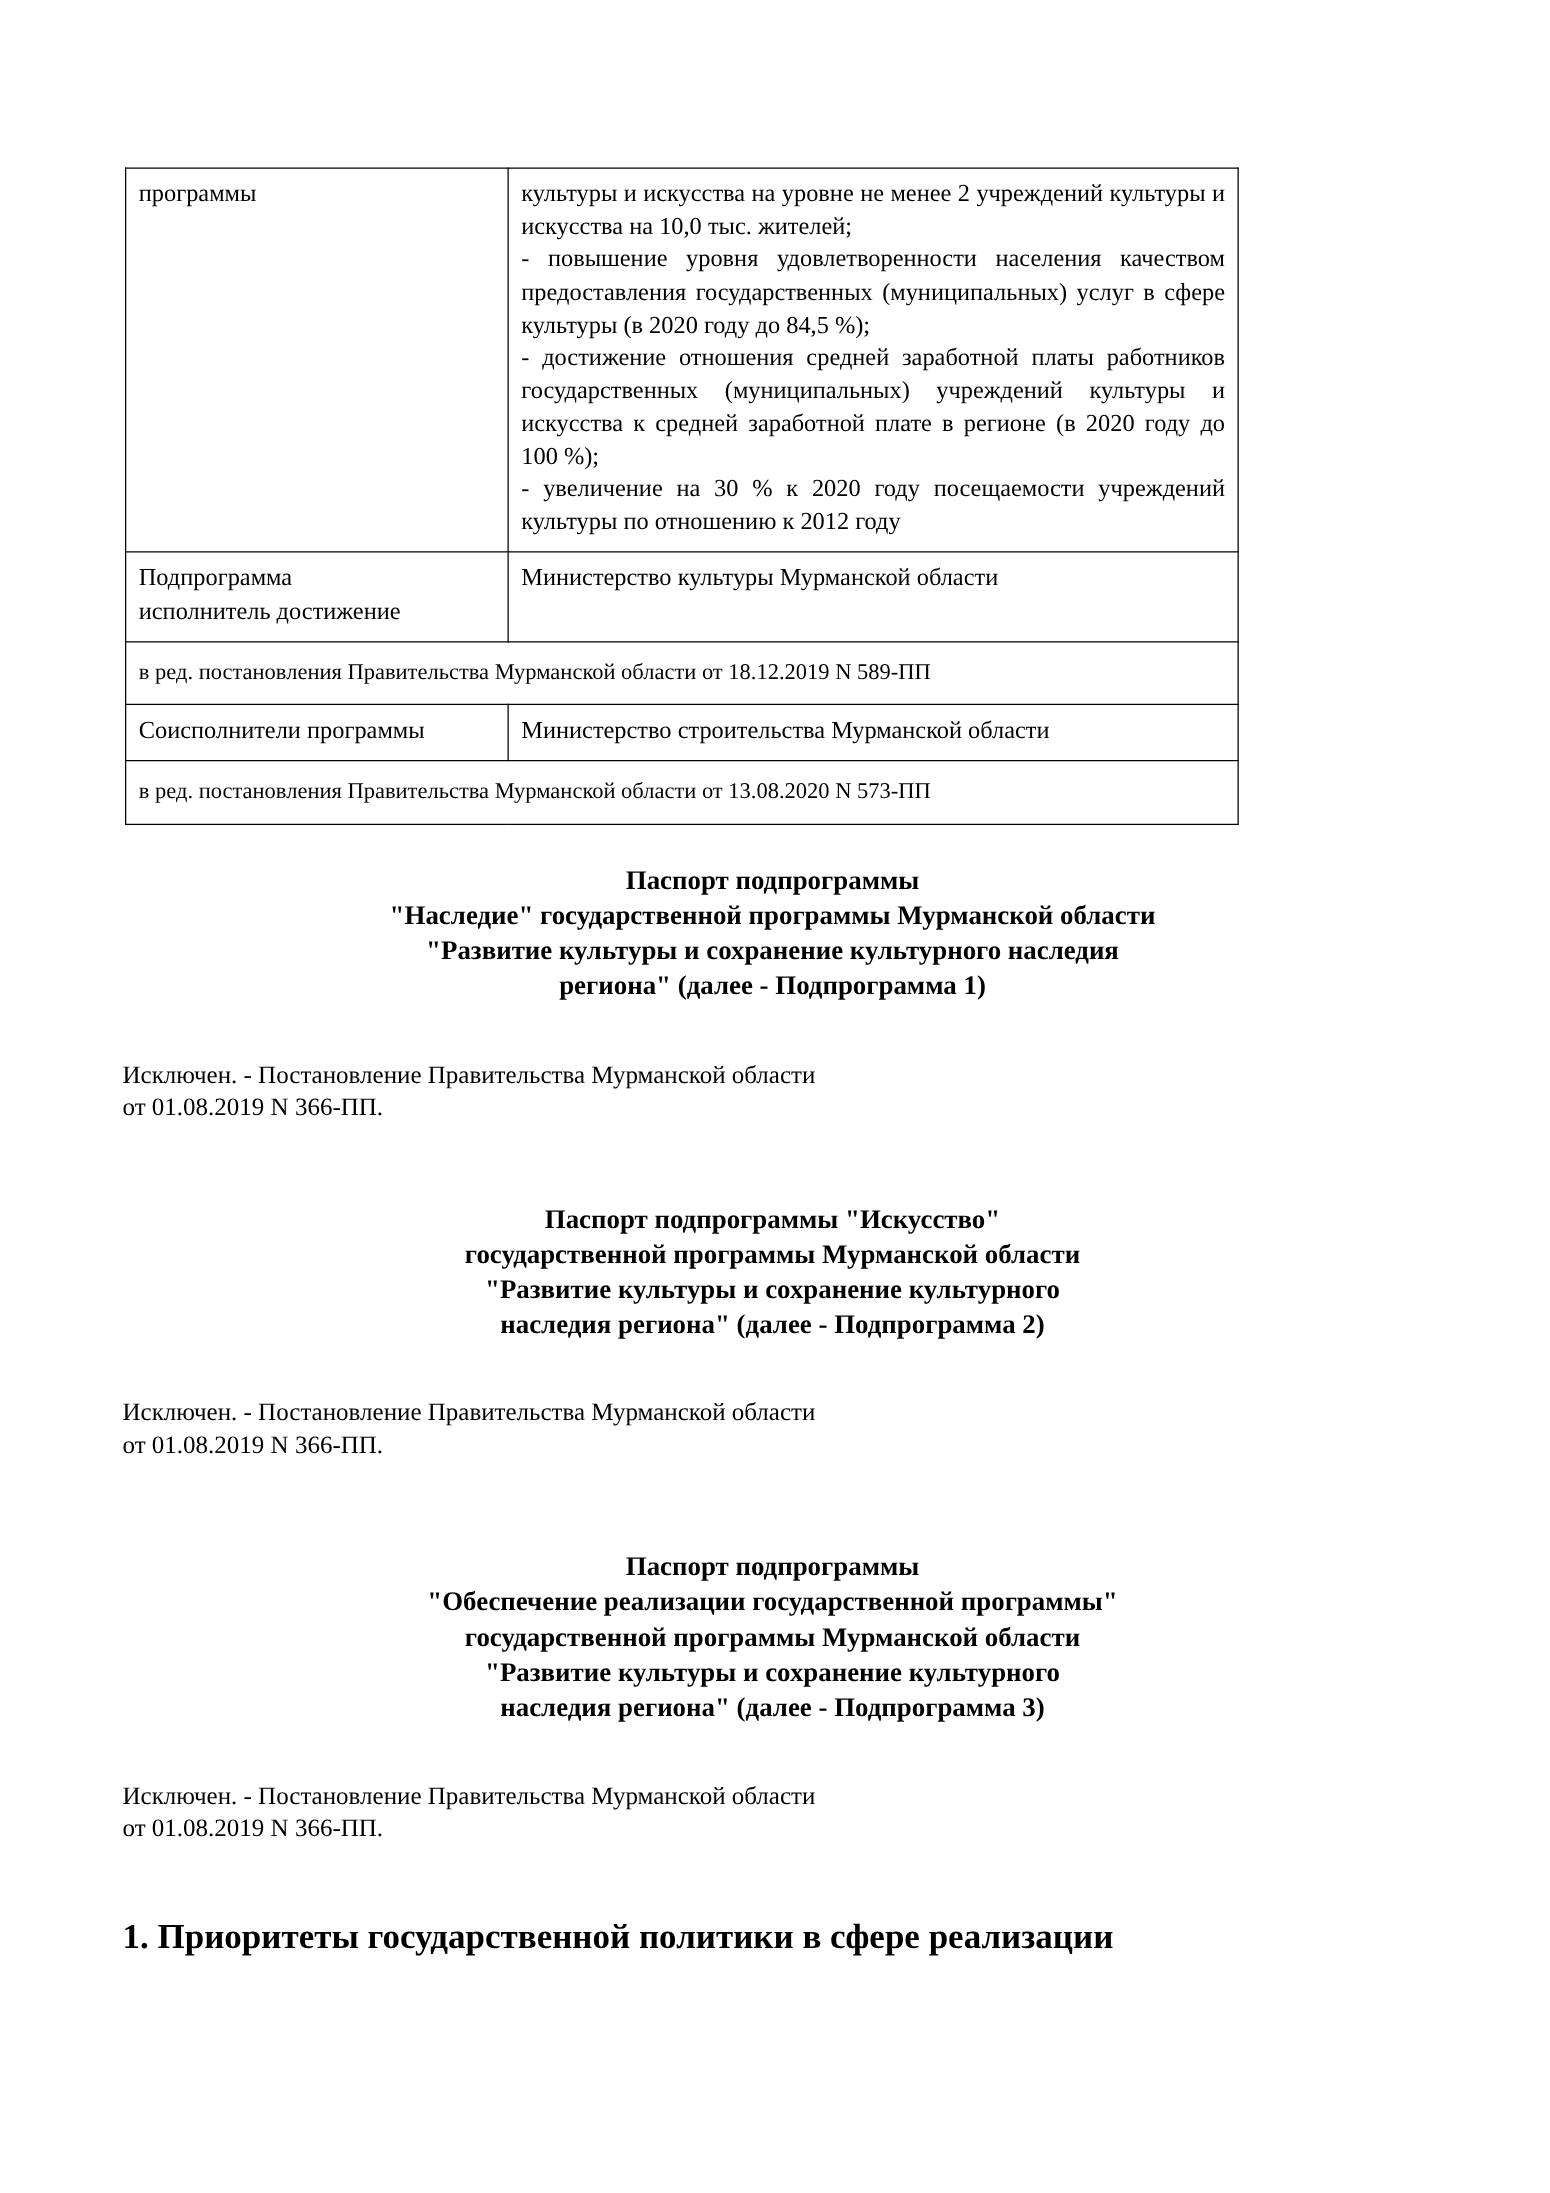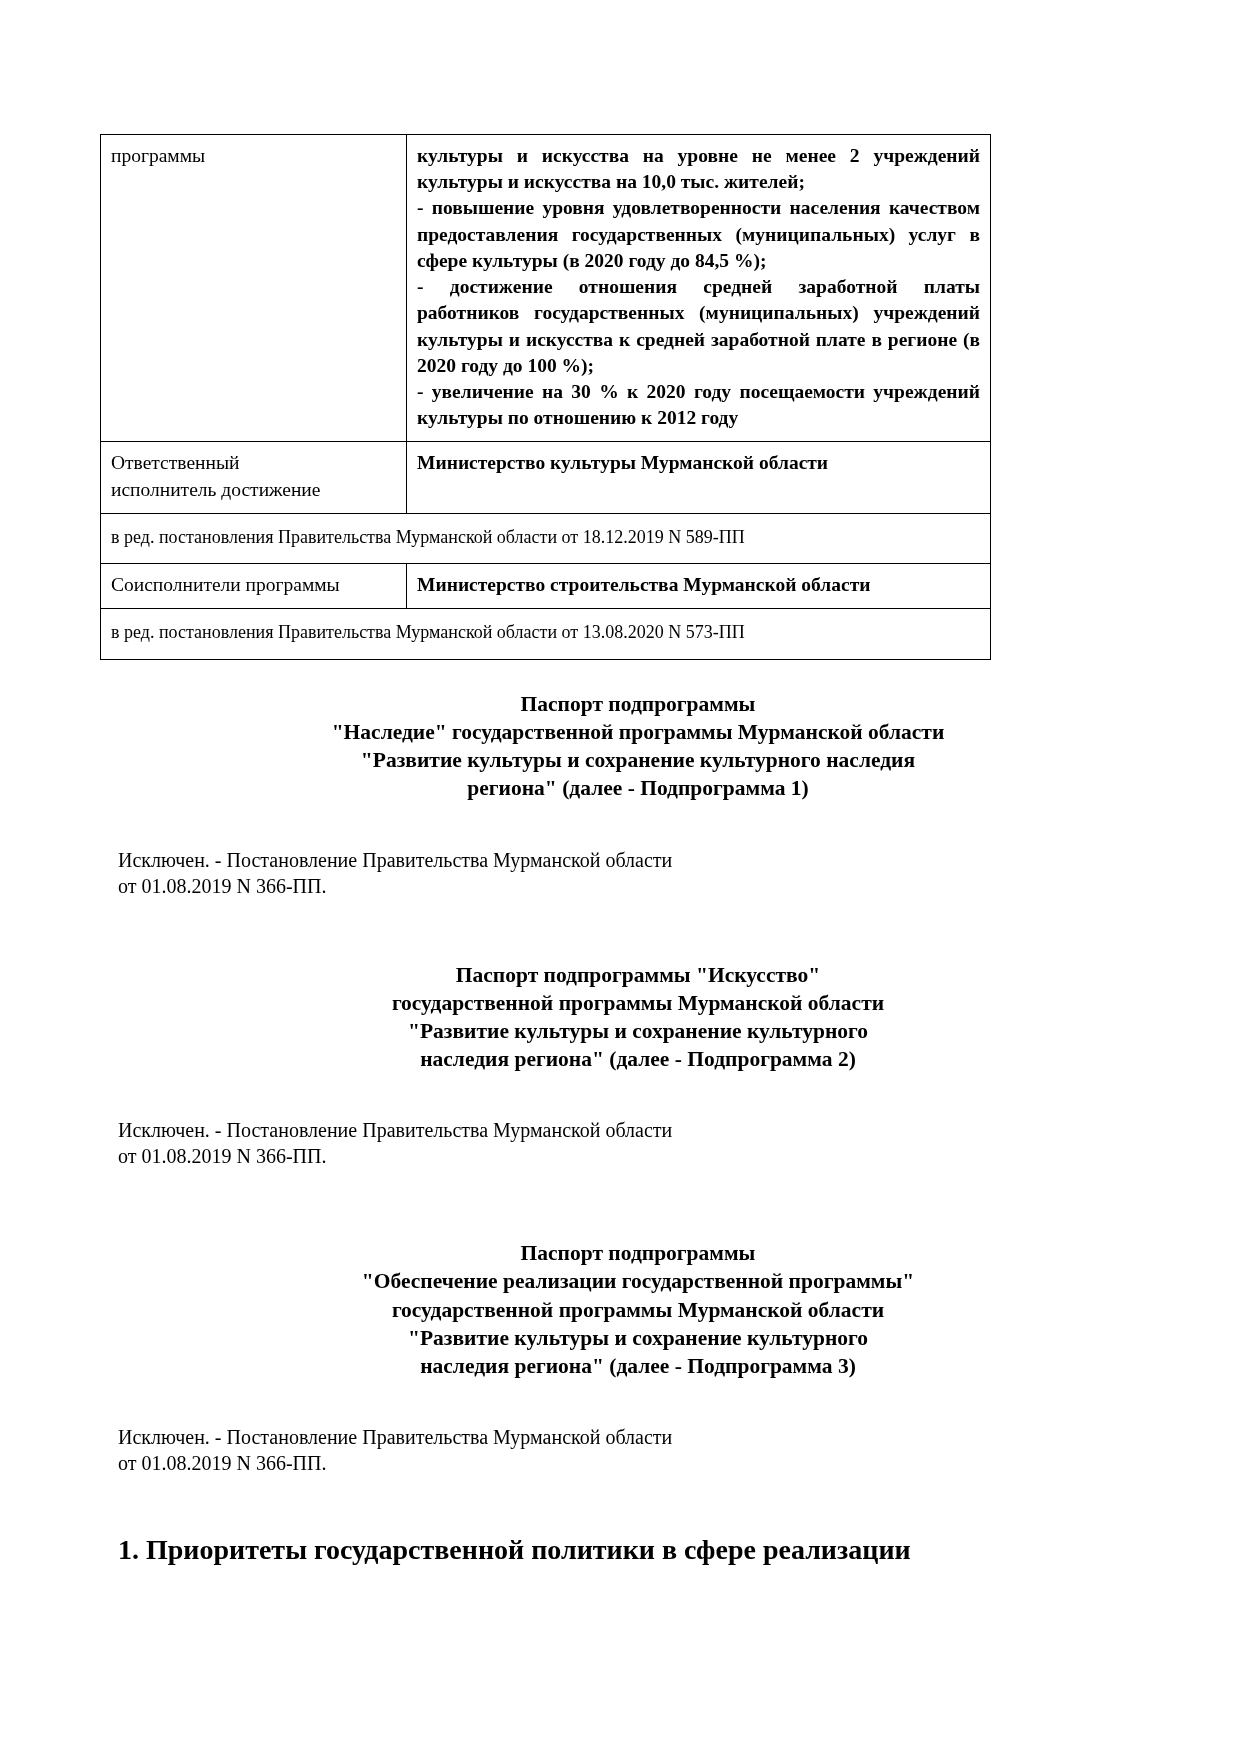--- a/index.html
+++ b/index.html
@@ -32,21 +32,21 @@
     table-layout: fixed;
   }
   .passport-table td {
     border: 1px solid #000000;
     vertical-align: top;
     padding: 8px 10px 10px 10px;
     font-size: 19.5px;
     line-height: 1.345;
   }
   .col-label { width: 285px; }
-  .col-value { width: 563px; font-weight: bold; }
+  .col-value { width: 563px; }
 
   .cell-justify {
     text-align: justify;
     text-align-last: left;
     hyphens: none;
   }
   .cell-justify p {
     margin: 0;
     text-align: justify;
     text-align-last: left;
@@ -69,21 +69,21 @@
   .note-row td {
     padding: 12px 10px 14px 10px;
     font-size: 18px;
     line-height: 1.3;
     text-align: left;
   }
 
   
   .body-flow {
     position: absolute;
-    left: 118px;
+    left: 98px;
     top: 690px;
     width: 1040px;
     font-family: Liberation Serif, serif;
   }
   .heading {
     font-weight: bold;
     font-size: 21.5px;
     line-height: 1.31;
     text-align: center;
     margin: 0;
@@ -124,21 +124,21 @@
         <td class="col-value cell-justify">
           <p>культуры и искусства на уровне не менее 2 учреждений культуры и искусства на 10,0 тыс. жителей;</p>
           <p>- повышение уровня удовлетворенности населения качеством предоставления государственных (муниципальных) услуг в сфере культуры (в 2020 году до 84,5 %);</p>
           <p>- достижение отношения средней заработной платы работников государственных (муниципальных) учреждений культуры и искусства к средней заработной плате в регионе (в 2020 году до 100 %);</p>
           <p>- увеличение на 30 % к 2020 году посещаемости учреждений культуры по отношению к 2012 году</p>
         </td>
       </tr>
 
       <tr>
         <td class="col-label label-mid">
-          <div>Ответственный</div>
+          <div>Подпрограмма</div>
           <div>исполнитель достижение</div>
         </td>
         <td class="col-value value-mid cell-plain">
           <p>Министерство культуры Мурманской области</p>
         </td>
       </tr>
 
       <tr class="note-row">
         <td colspan="2">в ред. постановления Правительства Мурманской области от 18.12.2019 N 589-ПП</td>
       </tr>

